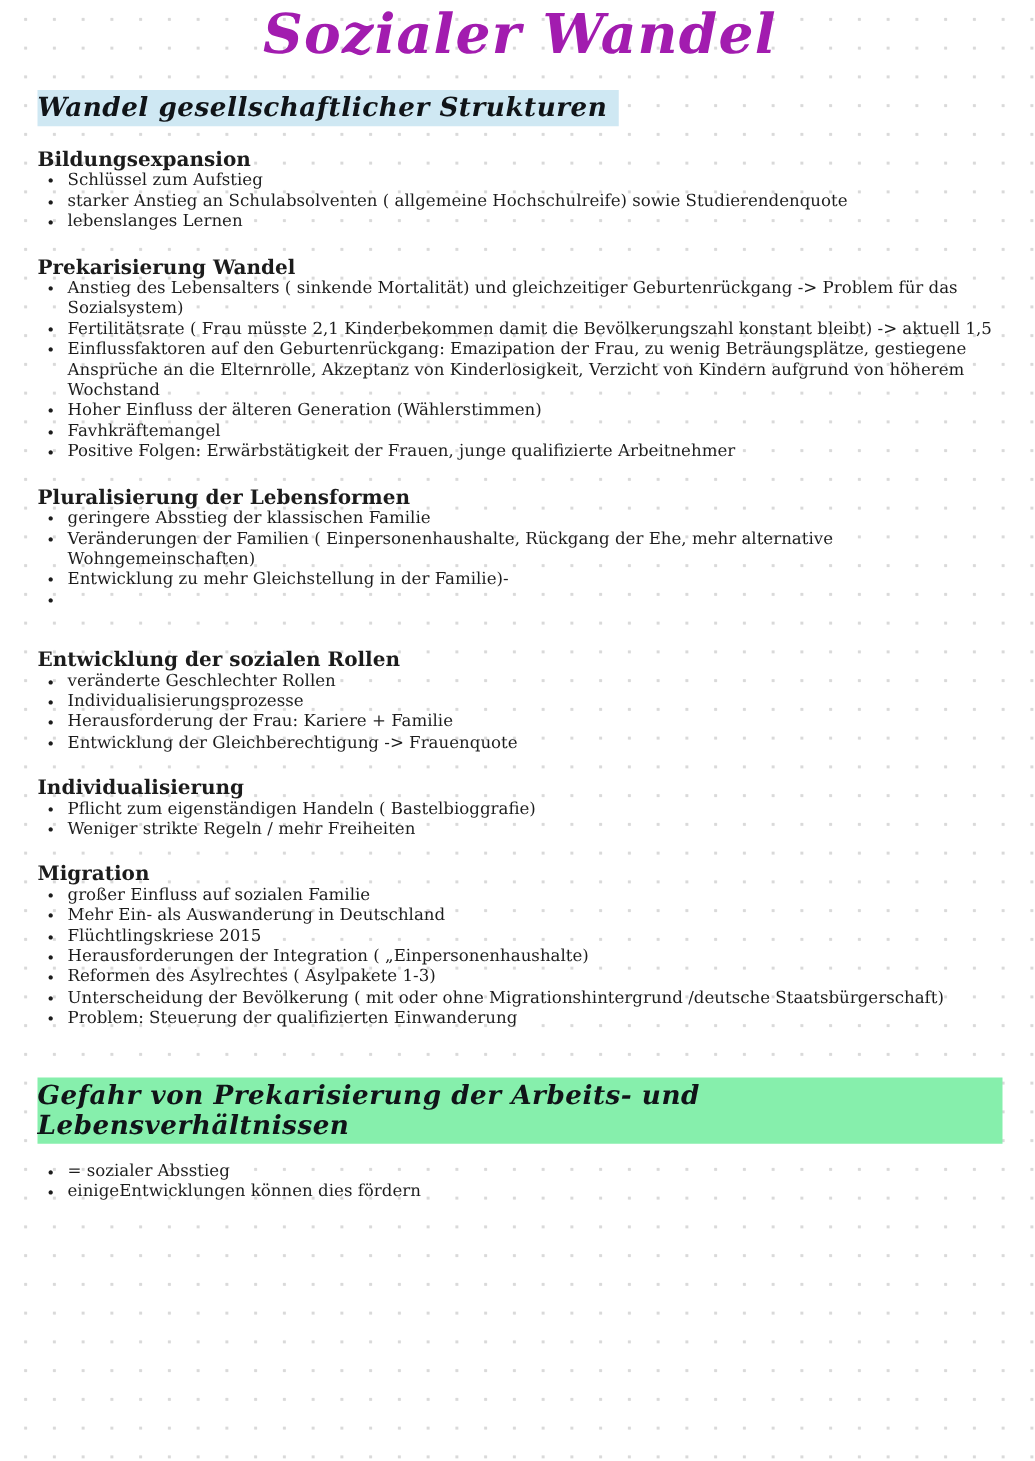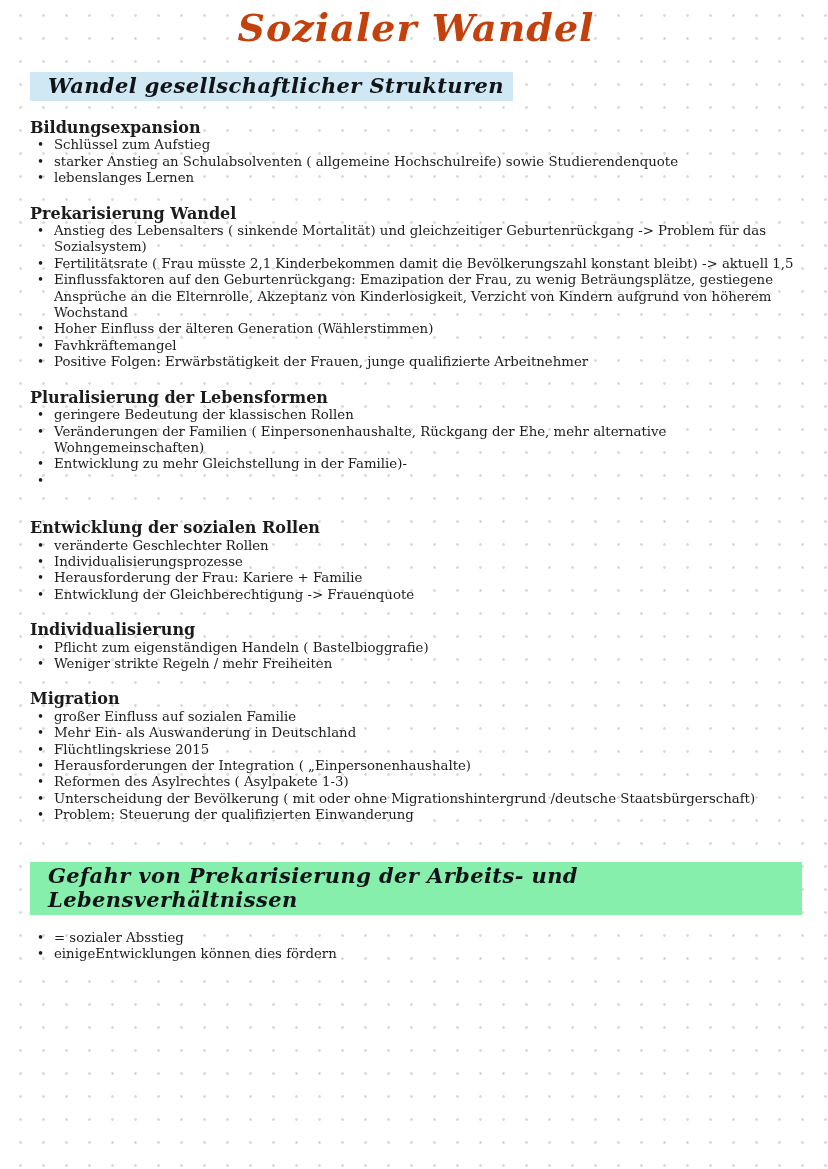--- a/index.html
+++ b/index.html
@@ -15,37 +15,37 @@
     color: #1c1c1c;
   }
   .page {
     box-sizing: border-box;
     width: 828px;
     height: 1169px;
     padding: 6px 26px 0 30px;
   }
   .doc-title {
     text-align: center;
-    font-size: 38px;
+    font-size: 44px;
     font-style: italic;
     font-weight: 700;
     letter-spacing: 1px;
     line-height: 44px;
-    color: #c2410c;
+    color: #a21caf;
   }
   .heading-wrap { margin-top: 22px; }
   .heading-wrap.second { margin-top: 38px; }
   .section-heading {
     display: inline-block;
     font-size: 21px;
     font-style: italic;
     font-weight: 700;
     letter-spacing: 0.4px;
     line-height: 24px;
-    padding: 2px 9px 3px 18px;
+    padding: 2px 9px 3px 0;
     color: #101418;
   }
   .subsection { margin-top: 19px; }
   .subsection.gap-lg { margin-top: 31px; }
   .subsection-title {
     font-size: 16px;
     font-weight: 700;
     line-height: 16.4px;
     margin-bottom: 1px;
   }
@@ -123,21 +123,21 @@
           <span class="item-text">Positive Folgen: Erwärbstätigkeit der Frauen, junge qualifizierte Arbeitnehmer</span>
         </div>
     </div>
   </div>
 
   <div class="subsection">
     <div class="subsection-title">Pluralisierung der Lebensformen</div>
     <div class="items">
       <div class="item">
           <span class="bullet">•</span>
-          <span class="item-text">geringere Bedeutung der klassischen Rollen</span>
+          <span class="item-text">geringere Absstieg der klassischen Familie</span>
         </div>
       <div class="item">
           <span class="bullet">•</span>
           <span class="item-text">Veränderungen der Familien ( Einpersonenhaushalte, Rückgang der Ehe, mehr alternative Wohngemeinschaften)</span>
         </div>
       <div class="item">
           <span class="bullet">•</span>
           <span class="item-text">Entwicklung zu mehr Gleichstellung in der Familie)-</span>
         </div>
       <div class="item">

